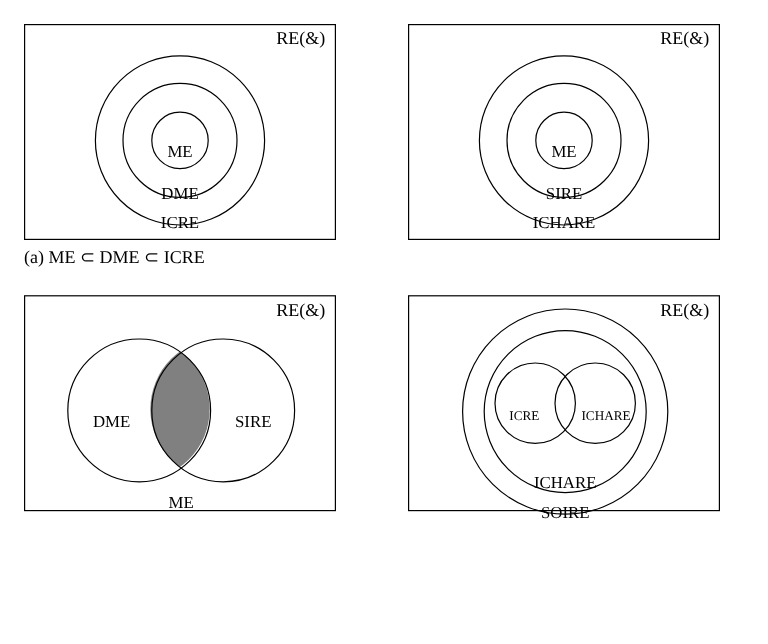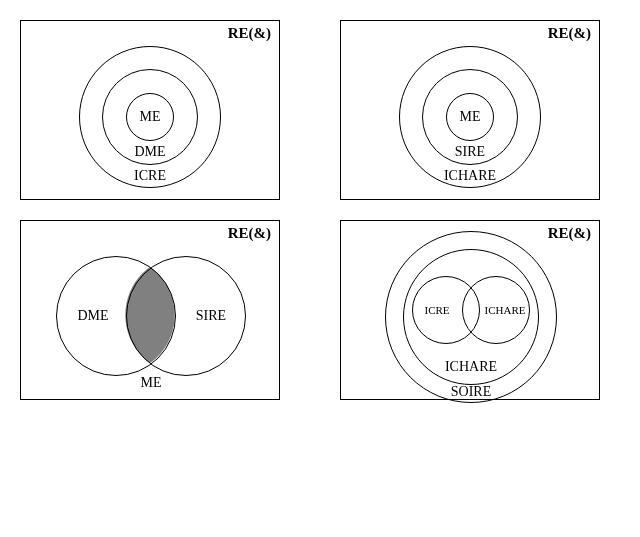--- a/index.html
+++ b/index.html
@@ -24,34 +24,34 @@
     position: relative;
     width: 260px;
     height: 180px;
     box-sizing: border-box;
   }
   .corner-label {
     position: absolute;
     top: 4px;
     right: 8px;
     font-size: 15px;
-    font-weight: bold;
   }
   .circle {
     position: absolute;
     border: 1px solid black;
     border-radius: 50%;
     box-sizing: border-box;
   }
   .clabel {
     position: absolute;
     font-size: 14px;
     text-align: center;
     transform: translate(-50%, -50%);
     white-space: nowrap;
+    margin-top: 11px;
   }
   .caption {
     font-size: 15px;
     margin-top: 6px;
     line-height: 1.3;
     max-width: 270px;
   }
   .small {
     font-size: 11px;
   }
@@ -73,20 +73,21 @@
     <div class="box">
       <div class="corner-label">RE(&amp;)</div>
 
       <div class="circle" style="left:58px; top:25px; width:142px; height:142px;"></div>
       <div class="circle" style="left:81px; top:48px; width:96px;  height:96px;"></div>
       <div class="circle" style="left:105px; top:72px; width:48px; height:48px;"></div>
       <div class="clabel" style="left:129px; top:96px;">ME</div>
       <div class="clabel" style="left:129px; top:131px;">DME</div>
       <div class="clabel" style="left:129px; top:155px;">ICRE</div>
     </div>
+    <div class="caption">(a) ME ⊂ DME ⊂ ICRE</div>
   </div>
 
   <div class="panel">
     <div class="box">
       <div class="corner-label">RE(&amp;)</div>
       <div class="circle" style="left:58px; top:25px; width:142px; height:142px;"></div>
       <div class="circle" style="left:81px; top:48px; width:96px;  height:96px;"></div>
       <div class="circle" style="left:105px; top:72px; width:48px; height:48px;"></div>
       <div class="clabel" style="left:129px; top:96px;">ME</div>
       <div class="clabel" style="left:129px; top:131px;">SIRE</div>

